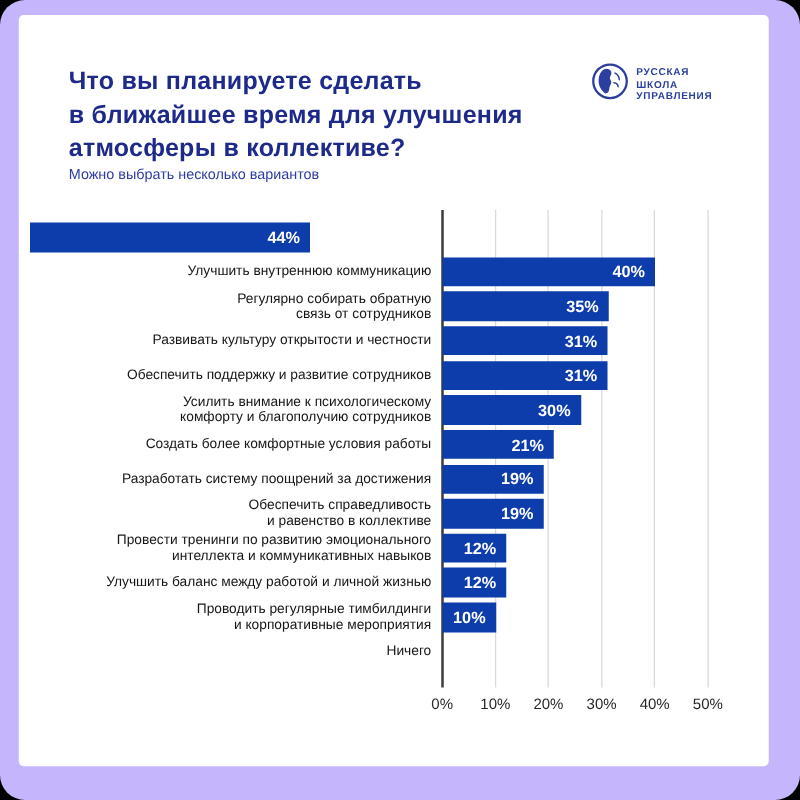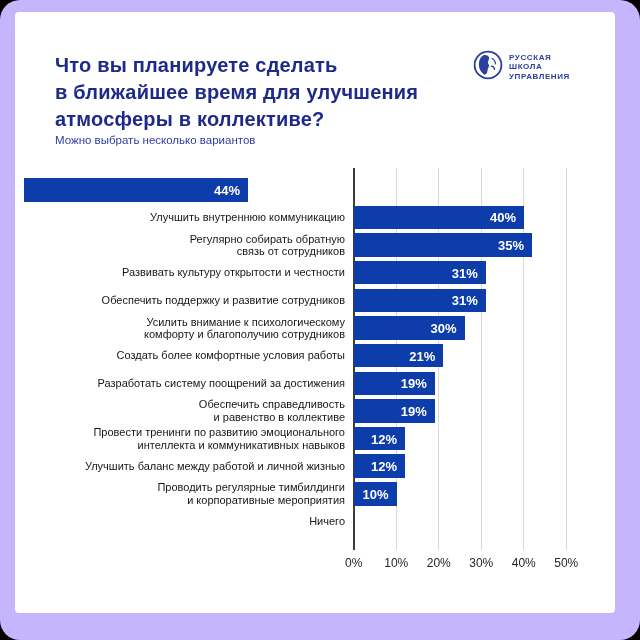--- a/index.html
+++ b/index.html
@@ -94,38 +94,38 @@
           <div class="gridline" style="left: 380.5px;"></div>
           <div class="gridline" style="left: 423px;"></div>
           <div class="gridline" style="left: 465.5px;"></div>
           <div class="gridline" style="left: 508px;"></div>
           <div class="gridline" style="left: 550.5px;"></div>
         </div>
       <div class="axis-line"></div>
       <div class="rows" id="rows">
           <div class="row">
             <div class="bar-area">
-              <div class="bar" style="width: 224px; background: rgb(13, 60, 171);">
+              <div class="bar" style="width: 192px; background: rgb(13, 60, 171); padding-left: 32px;">
                 <span class="bar-value" style="color: rgb(255, 255, 255);">44%</span>
               </div>
             </div>
           </div>
           <div class="row">
             <div class="row-label">Улучшить внутреннюю коммуникацию</div>
             <div class="bar-area">
               <div class="bar" style="width: 170px; background: rgb(13, 60, 171);">
                 <span class="bar-value" style="color: rgb(255, 255, 255);">40%</span>
               </div>
             </div>
           </div>
           <div class="row">
             <div class="row-label">Регулярно собирать обратную
 связь от сотрудников</div>
             <div class="bar-area">
-              <div class="bar" style="width: 178px; background: rgb(13, 60, 171);">
+              <div class="bar" style="width: 133px; background: rgb(13, 60, 171);">
                 <span class="bar-value" style="color: rgb(255, 255, 255);">35%</span>
               </div>
             </div>
           </div>
           <div class="row">
             <div class="row-label">Развивать культуру открытости и честности</div>
             <div class="bar-area">
               <div class="bar" style="width: 131.75px; background: rgb(13, 60, 171);">
                 <span class="bar-value" style="color: rgb(255, 255, 255);">31%</span>
               </div>

